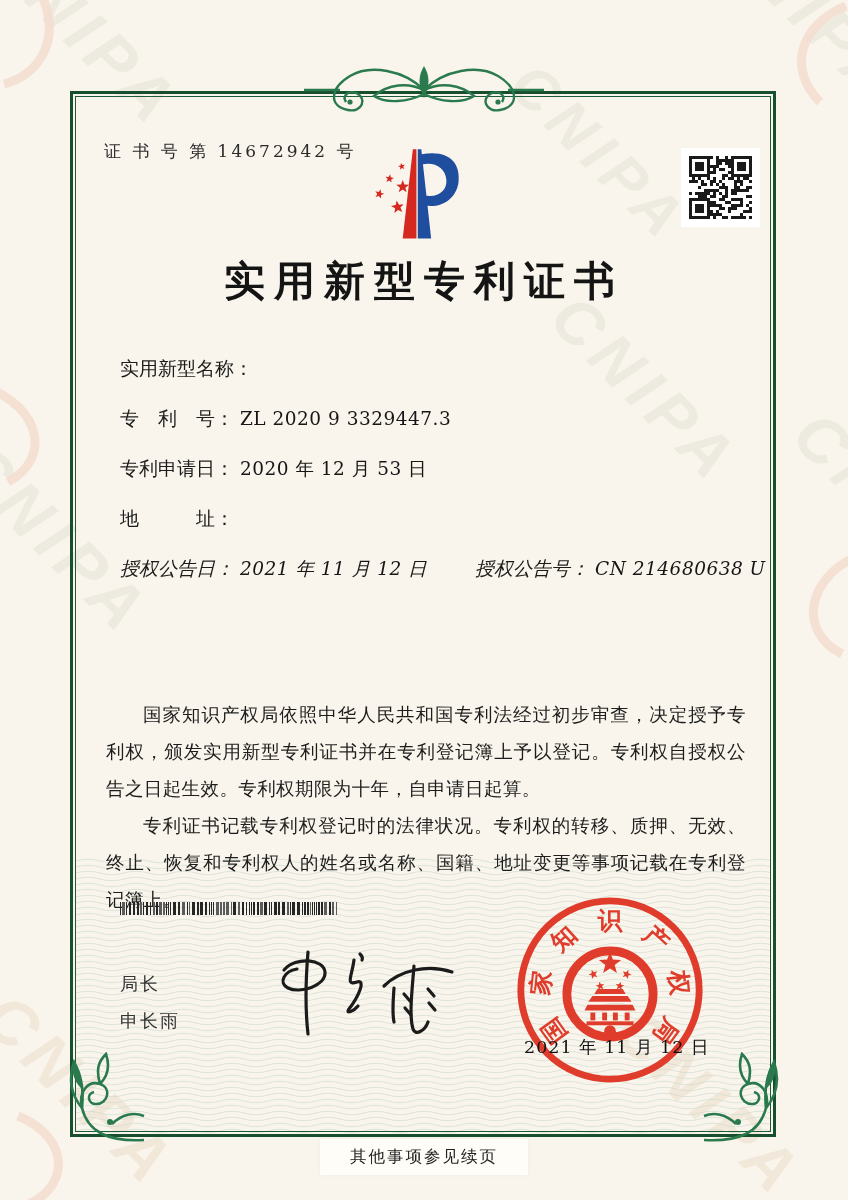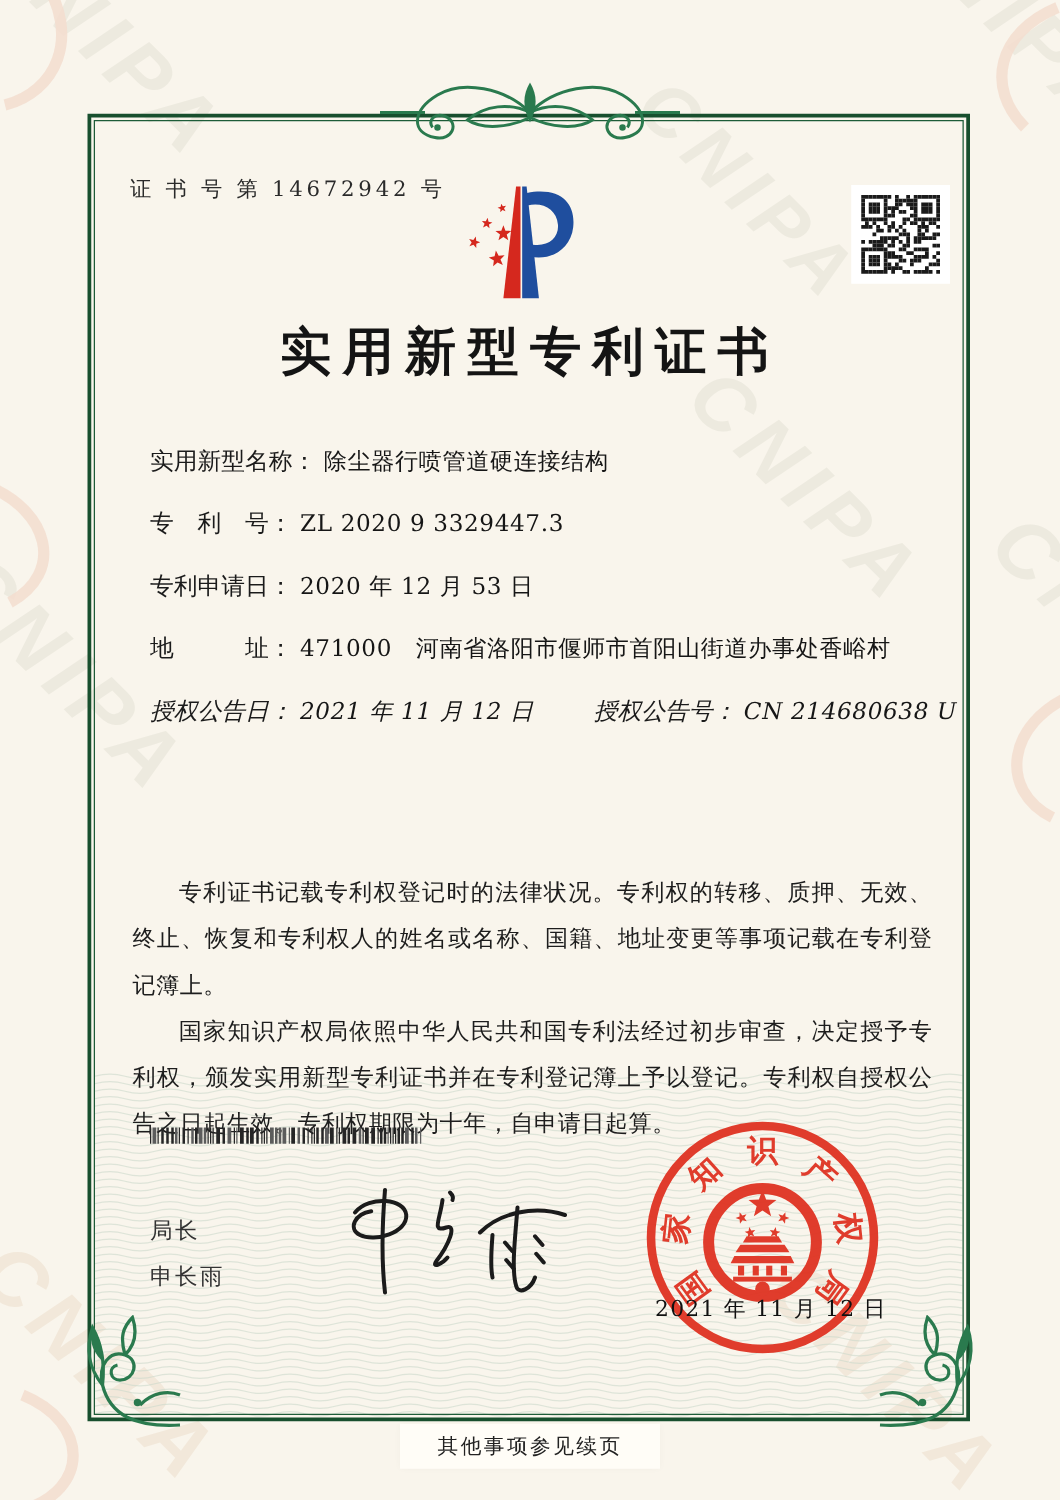--- a/index.html
+++ b/index.html
@@ -387,49 +387,47 @@
         <i style="left: 54px; top: 60px;"></i>
         <i style="left: 60px; top: 60px;"></i>
       </div>
     </div>
 
   <div class="title">实用新型专利证书</div>
 
   <div class="fields">
     <div class="field-row">
       <span class="field-label">实用新型名称：</span>
-      <span class="field-value">除尘器行喷管道硬连接结构</span>
     </div>
     <div class="field-row">
       <span class="field-label">专　利　号：</span>
       <span class="field-value">ZL 2020 9 3329447.3</span>
     </div>
     <div class="field-row">
       <span class="field-label">专利申请日：</span>
       <span class="field-value">2020 年 12 月 53 日</span>
     </div>
     <div class="field-row">
       <span class="field-label">地　　　址：</span>
-      <span class="field-value">471000　河南省洛阳市偃师市首阳山街道办事处香峪村</span>
     </div>
     <div class="grant-row">
       <div class="grant-cell">
         <span class="field-label">授权公告日：</span>
         <span class="field-value">2021 年 11 月 12 日</span>
       </div>
       <div class="grant-cell second">
         <span class="field-label">授权公告号：</span>
         <span class="field-value">CN 214680638 U</span>
       </div>
     </div>
   </div>
 
   <div class="body-text">
+    <p>国家知识产权局依照中华人民共和国专利法经过初步审查，决定授予专利权，颁发实用新型专利证书并在专利登记簿上予以登记。专利权自授权公告之日起生效。专利权期限为十年，自申请日起算。</p>
     <p>专利证书记载专利权登记时的法律状况。专利权的转移、质押、无效、终止、恢复和专利权人的姓名或名称、国籍、地址变更等事项记载在专利登记簿上。</p>
-    <p>国家知识产权局依照中华人民共和国专利法经过初步审查，决定授予专利权，颁发实用新型专利证书并在专利登记簿上予以登记。专利权自授权公告之日起生效。专利权期限为十年，自申请日起算。</p>
   </div>
 
   <div class="barcode" id="barcode">
       <b style="width: 1px; margin-right: 1px; background: rgb(38, 38, 38);"></b>
       <b style="width: 3px; margin-right: 1px; background: rgb(92, 92, 92);"></b>
       <b style="width: 1px; margin-right: 2px; background: rgb(38, 38, 38);"></b>
       <b style="width: 2px; margin-right: 2px; background: rgb(38, 38, 38);"></b>
       <b style="width: 2px; margin-right: 2px; background: rgb(38, 38, 38);"></b>
       <b style="width: 2px; margin-right: 1px; background: rgb(38, 38, 38);"></b>
       <b style="width: 2px; margin-right: 1px; background: rgb(92, 92, 92);"></b>

